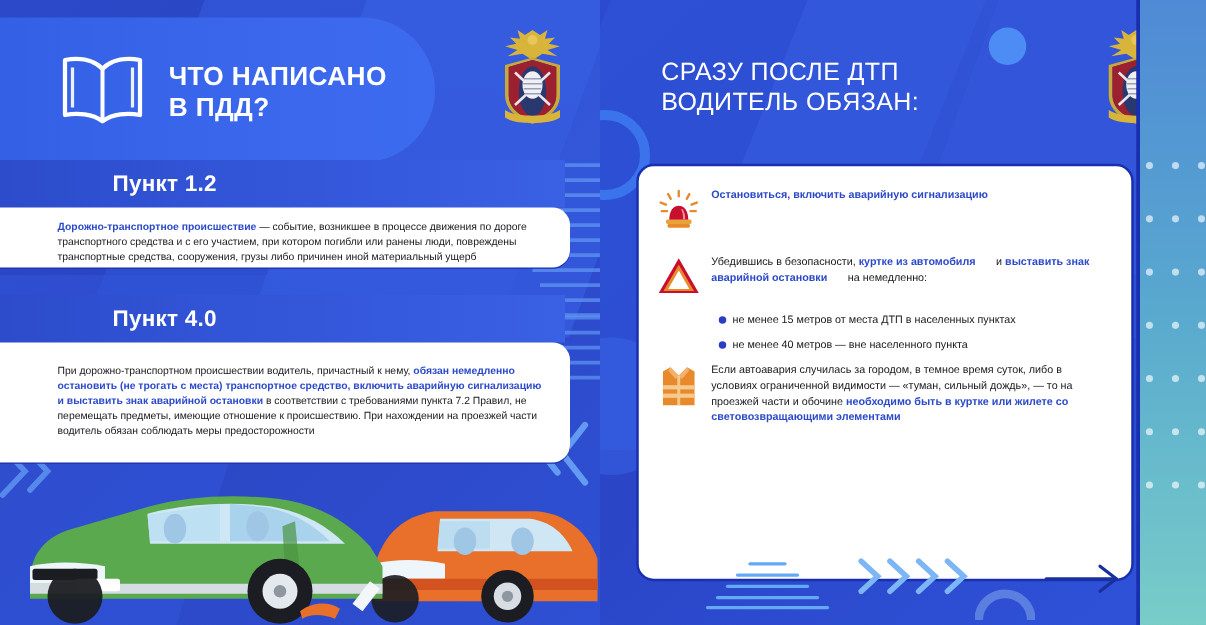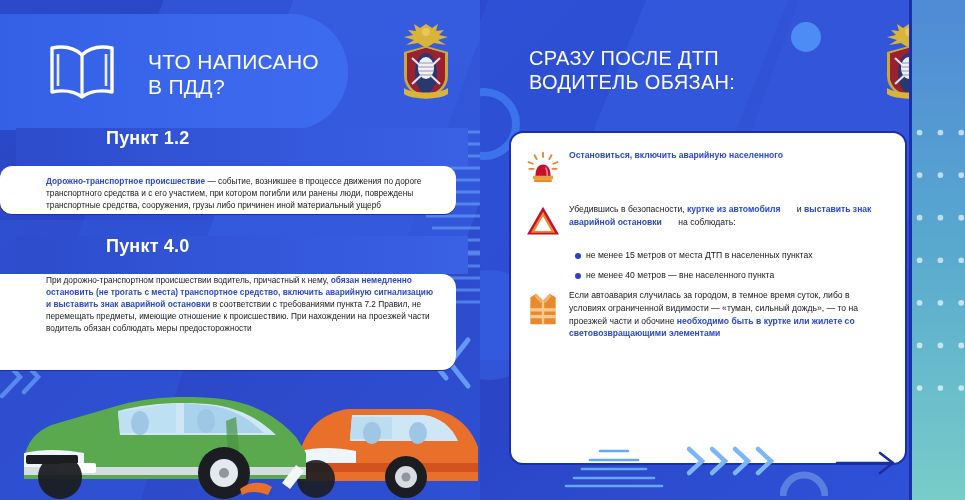--- a/index.html
+++ b/index.html
@@ -19,45 +19,45 @@
   .pl-diag2 { position:absolute; top:-60px; left:255px; width:260px; height:330px;
     background:#3a62e8; transform:skewX(-20deg); opacity:.55; }
   .pl-diag3 { position:absolute; bottom:-40px; left:-60px; width:240px; height:320px;
     background:#3358dd; transform:skewX(-18deg); opacity:.45; }
 
   .hero-pill { position:absolute; left:0; top:14px; width:348px; height:116px;
     background:linear-gradient(90deg,#3360e4 0%,#3b68ec 70%,#3d6bef 100%);
     border-radius:0 58px 58px 0; }
 
   .book-icon { position:absolute; left:46px; top:42px; width:72px; height:58px; }
-  .hero-title { position:absolute; left:148px; top:50px; width:200px;
-    color:#fff; font-size:21px; font-weight:normal; line-height:1.17;
+  .hero-title { position:absolute; left:135px; top:50px; width:200px;
+    color:#fff; font-size:21px; font-weight:bold; line-height:1.17;
     letter-spacing:.3px; text-transform:uppercase; }
 
   .emblem { position:absolute; right:22px; top:18px; width:64px; height:84px; }
 
   
   .lines-a { position:absolute; right:0; top:126px; width:56px; height:130px; }
   .lines-b { position:absolute; right:0; top:248px; width:56px; height:70px; }
   .chev-left { position:absolute; right:4px; top:330px; width:52px; height:66px; }
   .chev-bl { position:absolute; left:0px; bottom:96px; width:46px; height:54px; }
 
-  .pnt-band { position:absolute; left:16px; height:38px; width:452px;
+  .pnt-band { position:absolute; left:0; height:38px; width:452px;
     background:linear-gradient(90deg,#2c4ccb 0%,#3457da 55%,#3a60e4 100%);
-    display:flex; align-items:flex-start;padding-left:44px; }
+    display:flex; align-items:center;padding-left:44px; }
   .pnt-band span { color:#fff; font-size:18px; font-weight:bold; padding-left:46px; letter-spacing:.2px; }
   .pnt-band.b1 { top:128px; }
   .pnt-band.b2 { top:236px; }
 
   .wcard { position:absolute; left:0; background:#fff;
     border-radius:0 14px 14px 0; box-shadow:0 1px 0 #1a2fb0; }
-  .wcard.c1 { top:166px; width:456px; height:48px;border-radius:12px; }
+  .wcard.c1 { top:166px; width:456px; height:48px; }
   .wcard.c2 { top:274px; width:456px; height:96px; }
   .wcard p { font-size:8.3px; line-height:1.46; color:#17181c; padding:9px 22px 0 46px; }
-  .wcard.c2 p { padding-top:0; }
+  .wcard.c2 p { padding-top:16px; }
   .hl { color:#2b49c9; font-weight:bold; }
 
   .cars { position:absolute; left:0; bottom:0; width:480px; height:145px; }
 
   
   .panel-right {
     position:relative; width:485px; height:500px;
     background:linear-gradient(140deg,#2c49cf 0%,#2a45c6 45%,#2f53da 100%);
     overflow:hidden;
   }
@@ -297,33 +297,33 @@
                   <path d="M37 13 L32 15"></path>
                 <path d="M4 21 H9"></path>
                   <path d="M36 21 H31"></path>
               </g>
               <path d="M11 30 C11 21 14.5 16 20 16 C25.5 16 29 21 29 30 Z" fill="#c8102e"></path>
               <path d="M23.5 19 C25.5 21.5 26.2 25 26 29 L24 29 C24.2 25 23.6 21.8 22.2 19.6 Z" fill="#ffffff" opacity=".55"></path>
               <rect x="8" y="29" width="24" height="4.2" rx="1.4" fill="#e8a23c"></rect>
               <rect x="9.5" y="33.2" width="21" height="3.4" rx="1.2" fill="#e8892c"></rect>
             </svg>
           </div>
-          <div class="rtxt blue">Остановиться, включить аварийную населенного</div>
+          <div class="rtxt blue">Остановиться, включить аварийную сигнализацию</div>
         </div>
 
         <div class="row">
           <div class="ico">
             <svg viewBox="0 0 40 38" width="34" height="32">
               <path d="M20 2 L39 35 L1 35 Z" fill="#c8102e"></path>
               <path d="M20 8 L34.5 33 L5.5 33 Z" fill="#e8892c"></path>
               <path d="M20 13.5 L30 31 L10 31 Z" fill="#ffffff"></path>
             </svg>
           </div>
           <div class="rtxt">
-            <span>Убедившись в безопасности, </span><span class="rtxt blue" style="display:inline">куртке из автомобиля</span><span> и </span><span class="rtxt blue" style="display:inline">выставить знак аварийной остановки</span><span> на соблюдать:</span>
+            <span>Убедившись в безопасности, </span><span class="rtxt blue" style="display:inline">куртке из автомобиля</span><span> и </span><span class="rtxt blue" style="display:inline">выставить знак аварийной остановки</span><span> на немедленно:</span>
           </div>
         </div>
 
         <ul class="bullets">
           <li>не менее 15 метров от места ДТП в населенных пунктах</li>
           <li>не менее 40 метров — вне населенного пункта</li>
         </ul>
 
         <div class="row" style="margin-top:4px">
           <div class="ico">

